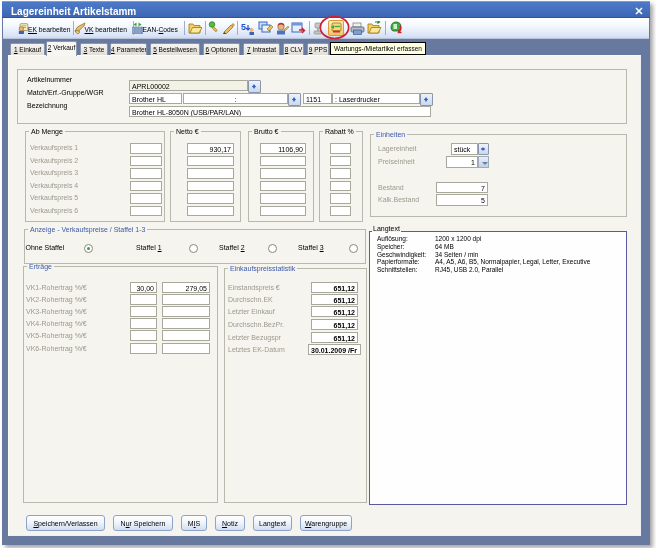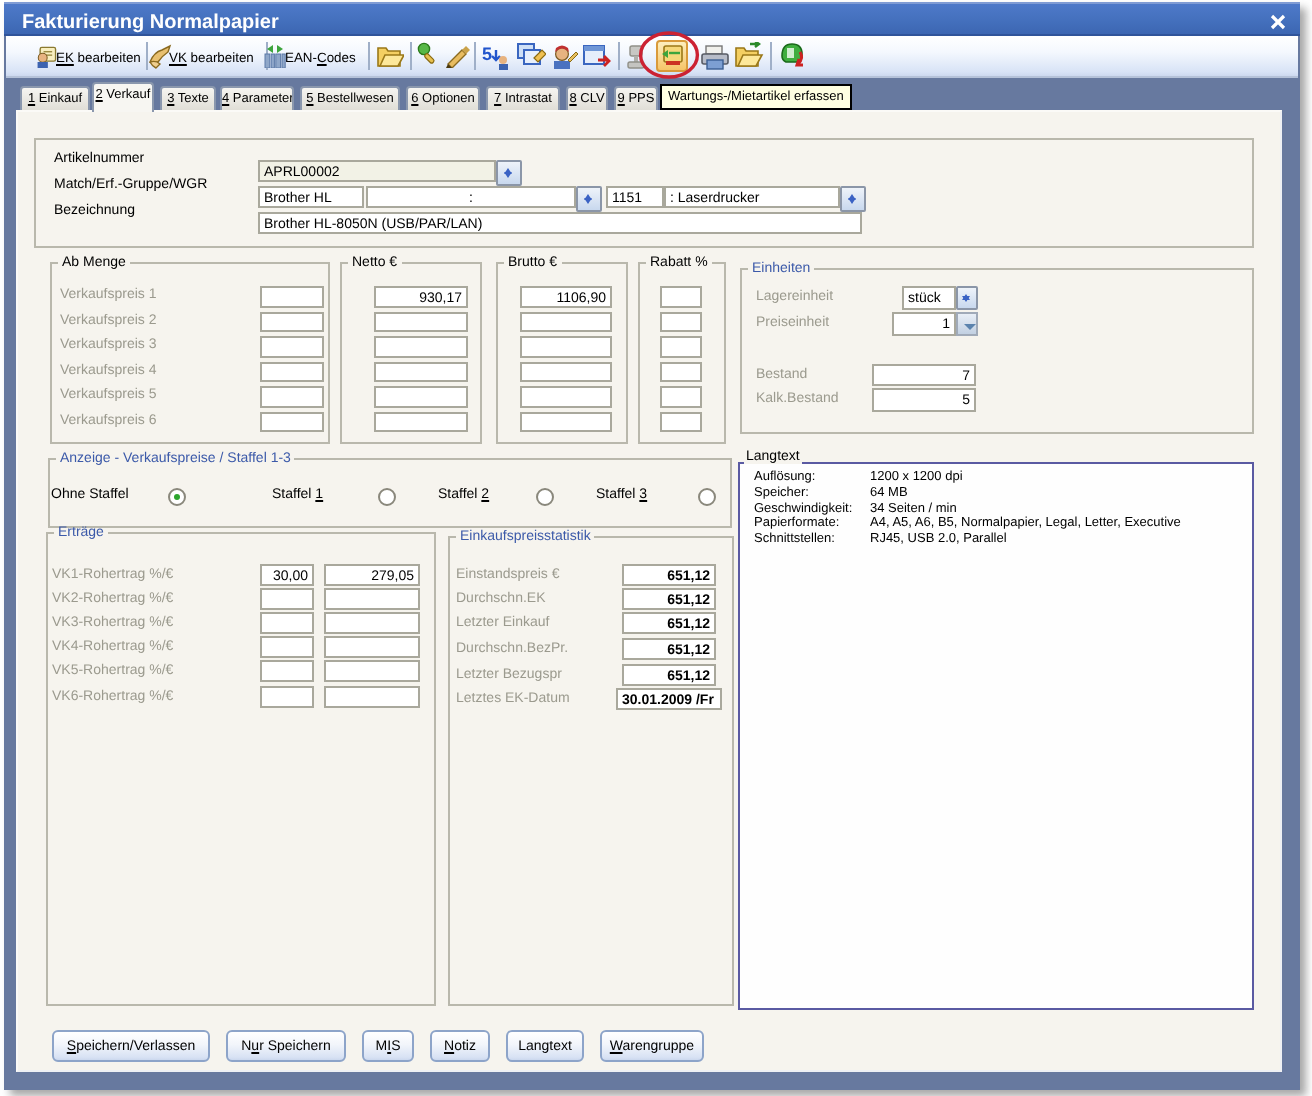--- a/index.html
+++ b/index.html
@@ -51,21 +51,21 @@
   .radio.checked:before { content:""; position:absolute; left:2px; top:2px; width:3px; height:3px;
     border-radius:50%; background:#2da52d; }
   .btn { position:absolute; height:16px; background:linear-gradient(#ffffff,#f2f5fb 45%,#d8e2f4 90%,#ccd8ee);
     border:1px solid #8da4c9; border-radius:3px; font-size:7px; color:#000;
     text-align:center; line-height:15px; white-space:nowrap; }
 </style></head>
 <body>
 <div id="stage">
   <div id="win">
     <div id="titlebar">
-        <span id="title">Fakturierung Normalpapier</span>
+        <span id="title">Lagereinheit Artikelstamm</span>
       <svg id="xsvg" width="8" height="8" viewBox="0 0 8 8" style="position:absolute;right:7px;top:5px">
         <path d="M1 1 L7 7 M7 1 L1 7" stroke="#ffffff" stroke-width="1.6"></path>
       </svg>
       </div>
     <div id="toolbar">
       <svg class="abs" style="left:15px;top:4px" width="11" height="12" viewBox="0 0 12 14">
         <rect x="2" y="2" width="9" height="8" rx="1" fill="#f8efc0" stroke="#8a7a30" stroke-width="0.8"></rect>
         <line x1="4" y1="4.5" x2="9" y2="4.5" stroke="#9a8a40" stroke-width="0.8"></line>
         <line x1="4" y1="6.5" x2="9" y2="6.5" stroke="#9a8a40" stroke-width="0.8"></line>
         <circle cx="3.5" cy="8" r="2.6" fill="#e7b380" stroke="#7a5a20" stroke-width="0.6"></circle>

